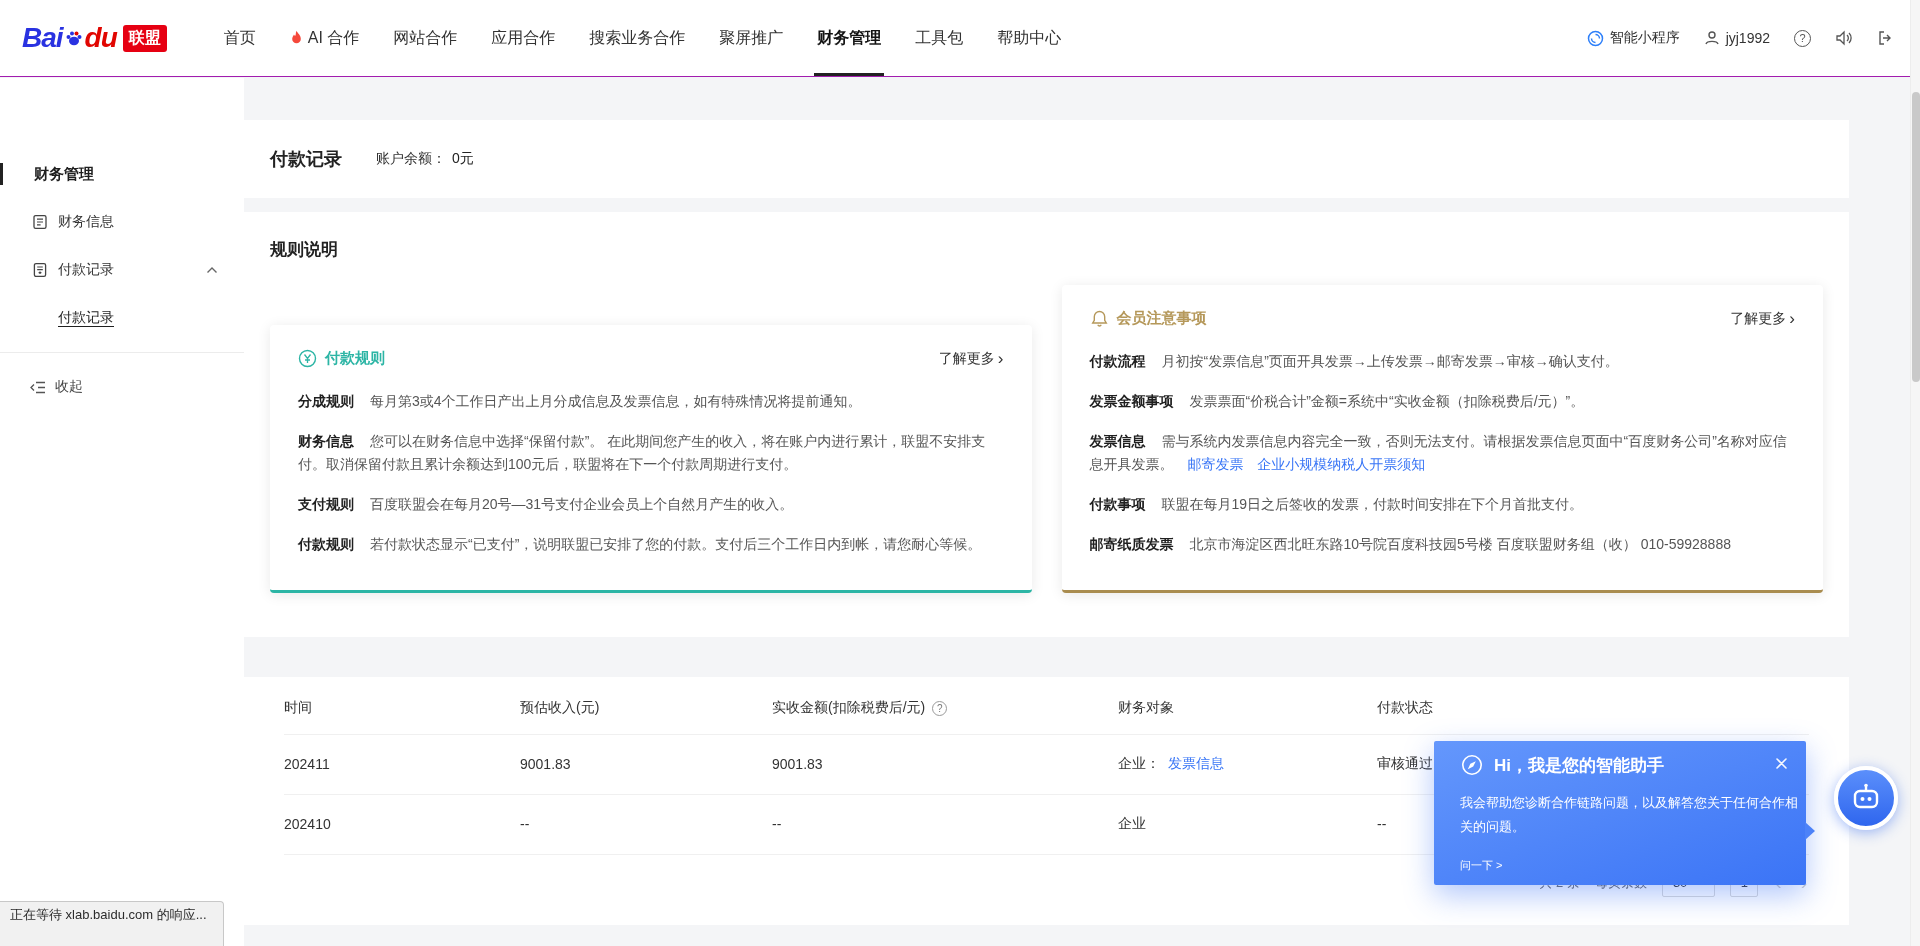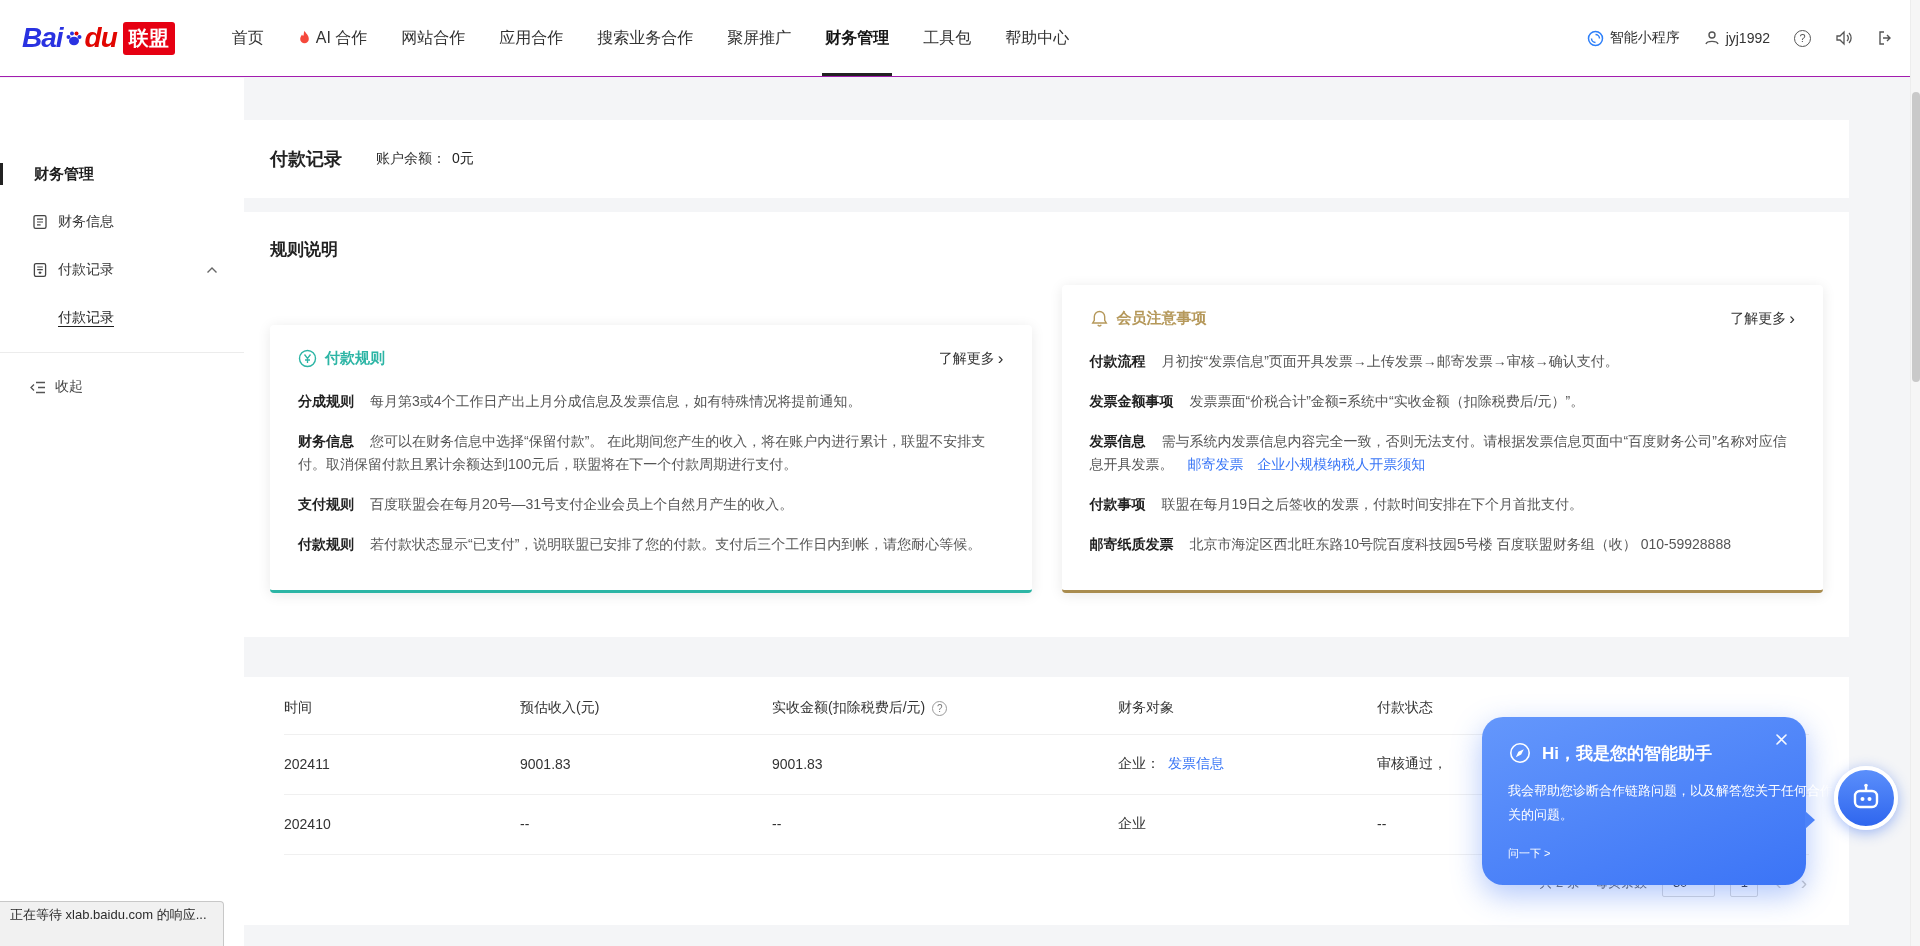--- a/index.html
+++ b/index.html
@@ -16,21 +16,21 @@
   
   .topnav {
     position:absolute; top:0; left:0; right:0; height:77px;
     background:#fff; border-bottom:1px solid #a21caf;
     display:flex; align-items:center; padding:0 26px 0 22px; z-index:5;
   }
   .logo { display:flex; align-items:center; cursor:pointer; }
   .logo-bai { font-size:28px; font-weight:bold; font-style:italic; letter-spacing:-1px; color:#2932e1; }
   .logo-du  { font-size:28px; font-weight:bold; font-style:italic; letter-spacing:-1px; color:#e10601; }
   .logo-paw { margin:0 1px; }
-  .logo-badge { background:#e60012; color:#fff; font-size:20px; font-weight:bold; padding:3px 6px; border-radius:3px; margin-left:6px; }
+  .logo-badge { background:#e60012; color:#fff; font-size:16px; font-weight:bold; padding:3px 6px; border-radius:3px; margin-left:6px; }
   .nav-items { display:flex; height:100%; margin-left:40px; }
   .nav-item { display:flex; align-items:center; gap:5px; height:100%; padding:0 17px; font-size:16px; color:#333; cursor:pointer; position:relative; white-space:nowrap; }
   .nav-item.active { color:#141414; font-weight:bold; }
   .nav-item.active::after { content:""; position:absolute; left:14px; right:14px; bottom:0; height:3px; background:#222; }
   .topnav-right { margin-left:auto; display:flex; align-items:center; gap:24px; font-size:14px; color:#333; }
   .tr-group { display:flex; align-items:center; gap:6px; cursor:pointer; }
   .q-icon { width:17px; height:17px; border:1.4px solid #555; border-radius:50%; display:flex; align-items:center; justify-content:center; font-size:11px; color:#555; cursor:pointer; }
   .icon-btn { cursor:pointer; display:flex; align-items:center; }
 
   
@@ -78,23 +78,23 @@
   .cell-link { color:#3875f6; cursor:pointer; text-decoration:none; margin-left:8px; }
 
   .pagination { display:flex; align-items:center; justify-content:flex-end; gap:15px; margin-top:14px; font-size:13px; color:#666; }
   .pp-select { border:1px solid #d9d9d9; border-radius:2px; height:28px; display:flex; align-items:center; gap:9px; padding:0 10px; color:#333; background:#fff; cursor:pointer; }
   .caret { width:0; height:0; border-left:4px solid transparent; border-right:4px solid transparent; border-top:5px solid #999; }
   .page-num { min-width:28px; height:28px; border:1px solid #d9d9d9; border-radius:2px; display:flex; align-items:center; justify-content:center; color:#333; background:#fff; cursor:pointer; }
   .pg-arrow { font-size:19px; color:#c9c9c9; cursor:pointer; line-height:1; padding:0 2px; }
 
   
   .assistant-popup {
-    position:absolute; right:114px; bottom:61px; width:324px;
+    position:absolute; right:114px; bottom:61px; width:372px;
     background:linear-gradient(160deg, #6497fc, #3b74f6);
-    border-radius:21px; padding:24px 26px; color:#fff;
+    border-radius:2px; padding:12px 26px; color:#fff;
     box-shadow:0 10px 30px rgba(59,116,246,.4); z-index:20;
   }
   .ap-head { display:flex; align-items:center; gap:10px; }
   .ap-title { font-size:17px; font-weight:bold; }
   .ap-close { position:absolute; top:16px; right:18px; cursor:pointer; opacity:.95; }
   .ap-body { font-size:13px; line-height:1.8; margin-top:14px; width:342px; }
   .ap-cta { display:inline-block; margin-top:20px; font-size:11px; color:#fff; cursor:pointer; text-decoration:none; }
   .ap-tail { position:absolute; right:-9px; top:56%; width:0; height:0; border-top:9px solid transparent; border-bottom:9px solid transparent; border-left:10px solid #4c82f8; }
 
   .robot-fab {

